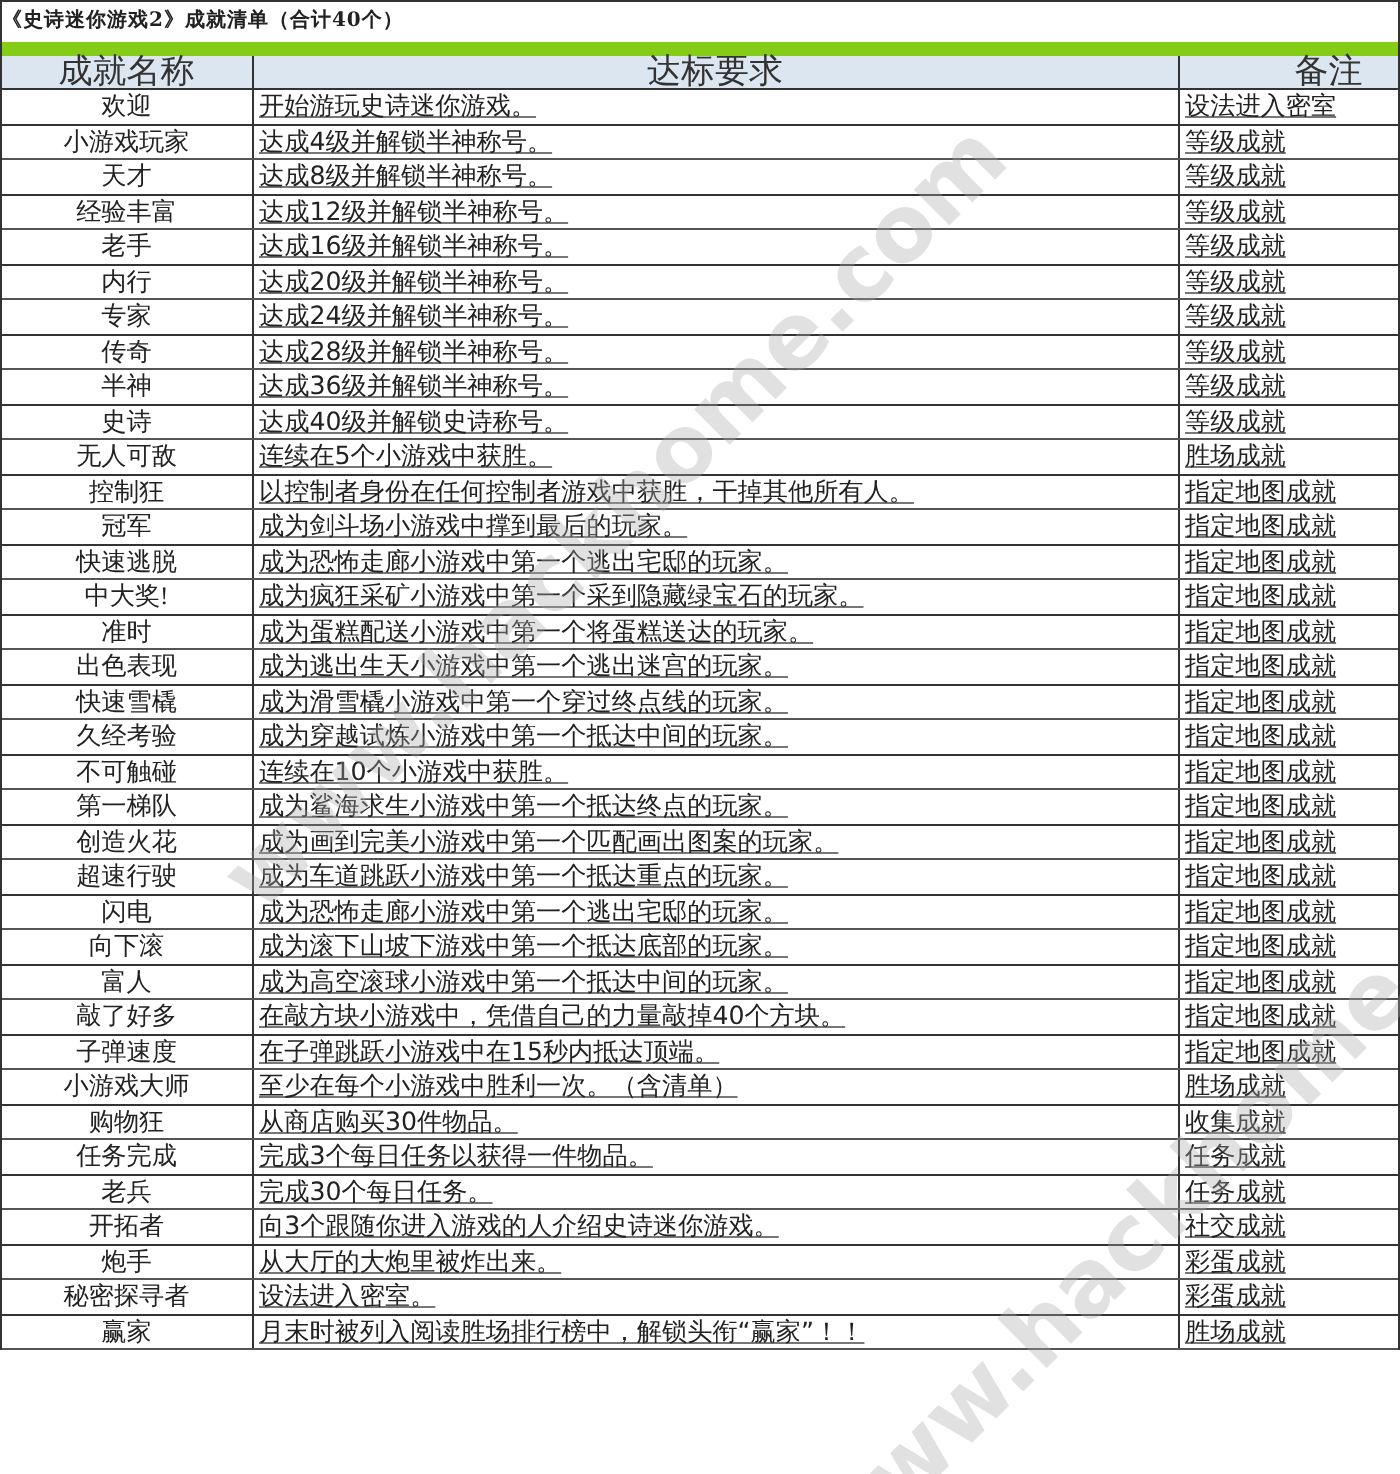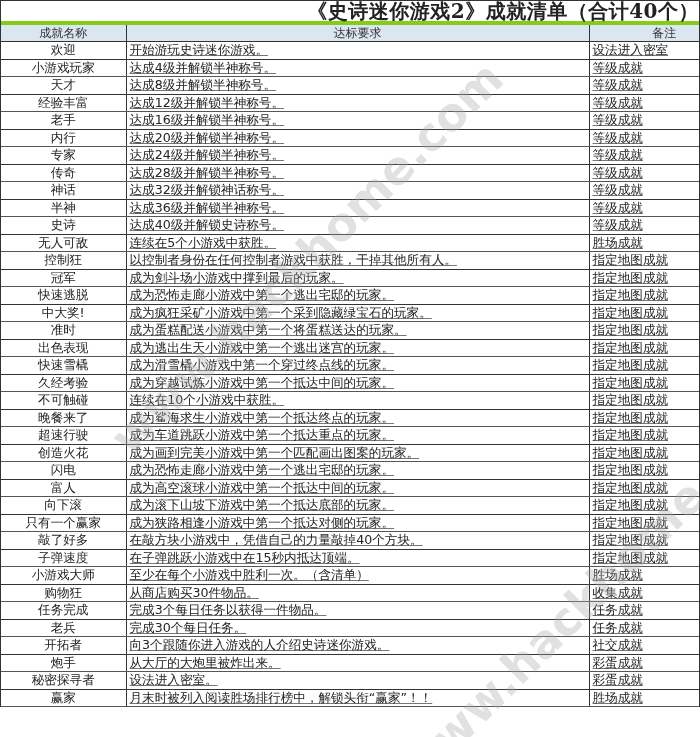--- a/index.html
+++ b/index.html
@@ -1,27 +1,27 @@
 <!DOCTYPE html>
 <html><head>
 <meta charset="utf-8">
 <style>
   html, body { margin: 0; padding: 0; background: #ffffff; }
   body { width: 700px; height: 737px; overflow: hidden; font-family: "DejaVu Sans", "Liberation Sans", sans-serif; color: #222; }
   .sheet { position: relative; width: 698px; border: 1px solid #333; border-bottom: none; }
-  .title-row { height: 20px; line-height: 20px; text-align: right; font-size: 20px; font-weight: bold; border-bottom: 4px solid #84cc16; font-family: "DejaVu Serif", "Liberation Serif", serif; letter-spacing: 0.5px; }
+  .title-row { height: 20px; line-height: 20px; text-align: left; font-size: 10px; font-weight: bold; border-bottom: 7px solid #84cc16; font-family: "DejaVu Serif", "Liberation Serif", serif; letter-spacing: 0.5px; }
   table { border-collapse: collapse; width: 698px; table-layout: fixed; }
   col.c1 { width: 125px; }
   col.c2 { width: 463px; }
   col.c3 { width: 110px; }
-  th { background: #dce6f1; font-weight: normal; font-size: 12px; height: 16px; line-height: 16px; padding: 0; border: 1px solid #333; border-top: none; text-align: center; color: #333; }
+  th { background: #dce6f1; font-weight: normal; font-size: 17px; height: 16px; line-height: 16px; padding: 0; border: 1px solid #333; border-top: none; text-align: center; color: #333; }
   td { font-size: 12.6px; height: 16.5px; line-height: 16.5px; padding: 0; border: 1px solid #333; white-space: nowrap; overflow: hidden; color: #222; }
   th:first-child, td:first-child { border-left: none; }
   th:last-child, td:last-child { border-right: none; padding-left: 40px; }
-  td.name { text-align: center; }
+  td.name { text-align: center; font-family: Liberation Serif, serif; }
   td.req { text-align: left; padding-left: 3px; text-decoration: underline; text-decoration-color: #777; text-underline-offset: 1px; margin-top: 38px; }
   td.note { text-align: left; padding-left: 3px; text-decoration: underline; text-decoration-color: #777; text-underline-offset: 1px; }
   tr:nth-child(even) td { border-bottom-color: #555; }
   .watermark { position: absolute; pointer-events: none; color: rgba(170,170,170,0.35); font-size: 46px; font-weight: bold; transform: rotate(-45deg); white-space: nowrap; font-family: "DejaVu Sans", sans-serif; }
 </style>
 </head>
 <body>
 
 <div class="sheet">
   <div class="title-row">《史诗迷你游戏2》成就清单（合计40个）</div>
@@ -73,25 +73,20 @@
           <td class="name">专家</td>
           <td class="req">达成24级并解锁半神称号。</td>
           <td class="note">等级成就</td>
         </tr>
         <tr>
           <td class="name">传奇</td>
           <td class="req">达成28级并解锁半神称号。</td>
           <td class="note">等级成就</td>
         </tr>
         <tr>
-          <td class="name">神话</td>
-          <td class="req">达成32级并解锁神话称号。</td>
-          <td class="note">等级成就</td>
-        </tr>
-        <tr>
           <td class="name">半神</td>
           <td class="req">达成36级并解锁半神称号。</td>
           <td class="note">等级成就</td>
         </tr>
         <tr>
           <td class="name">史诗</td>
           <td class="req">达成40级并解锁史诗称号。</td>
           <td class="note">等级成就</td>
         </tr>
         <tr>
@@ -138,52 +133,47 @@
           <td class="name">久经考验</td>
           <td class="req">成为穿越试炼小游戏中第一个抵达中间的玩家。</td>
           <td class="note">指定地图成就</td>
         </tr>
         <tr>
           <td class="name">不可触碰</td>
           <td class="req">连续在10个小游戏中获胜。</td>
           <td class="note">指定地图成就</td>
         </tr>
         <tr>
-          <td class="name">晚餐来了</td>
+          <td class="name">第一梯队</td>
           <td class="req">成为鲨海求生小游戏中第一个抵达终点的玩家。</td>
+          <td class="note">指定地图成就</td>
+        </tr>
+        <tr>
+          <td class="name">创造火花</td>
+          <td class="req">成为画到完美小游戏中第一个匹配画出图案的玩家。</td>
           <td class="note">指定地图成就</td>
         </tr>
         <tr>
           <td class="name">超速行驶</td>
           <td class="req">成为车道跳跃小游戏中第一个抵达重点的玩家。</td>
           <td class="note">指定地图成就</td>
         </tr>
         <tr>
-          <td class="name">创造火花</td>
-          <td class="req">成为画到完美小游戏中第一个匹配画出图案的玩家。</td>
-          <td class="note">指定地图成就</td>
-        </tr>
-        <tr>
           <td class="name">闪电</td>
           <td class="req">成为恐怖走廊小游戏中第一个逃出宅邸的玩家。</td>
           <td class="note">指定地图成就</td>
         </tr>
         <tr>
+          <td class="name">向下滚</td>
+          <td class="req">成为滚下山坡下游戏中第一个抵达底部的玩家。</td>
+          <td class="note">指定地图成就</td>
+        </tr>
+        <tr>
           <td class="name">富人</td>
           <td class="req">成为高空滚球小游戏中第一个抵达中间的玩家。</td>
-          <td class="note">指定地图成就</td>
-        </tr>
-        <tr>
-          <td class="name">向下滚</td>
-          <td class="req">成为滚下山坡下游戏中第一个抵达底部的玩家。</td>
-          <td class="note">指定地图成就</td>
-        </tr>
-        <tr>
-          <td class="name">只有一个赢家</td>
-          <td class="req">成为狭路相逢小游戏中第一个抵达对侧的玩家。</td>
           <td class="note">指定地图成就</td>
         </tr>
         <tr>
           <td class="name">敲了好多</td>
           <td class="req">在敲方块小游戏中，凭借自己的力量敲掉40个方块。</td>
           <td class="note">指定地图成就</td>
         </tr>
         <tr>
           <td class="name">子弹速度</td>
           <td class="req">在子弹跳跃小游戏中在15秒内抵达顶端。</td>

